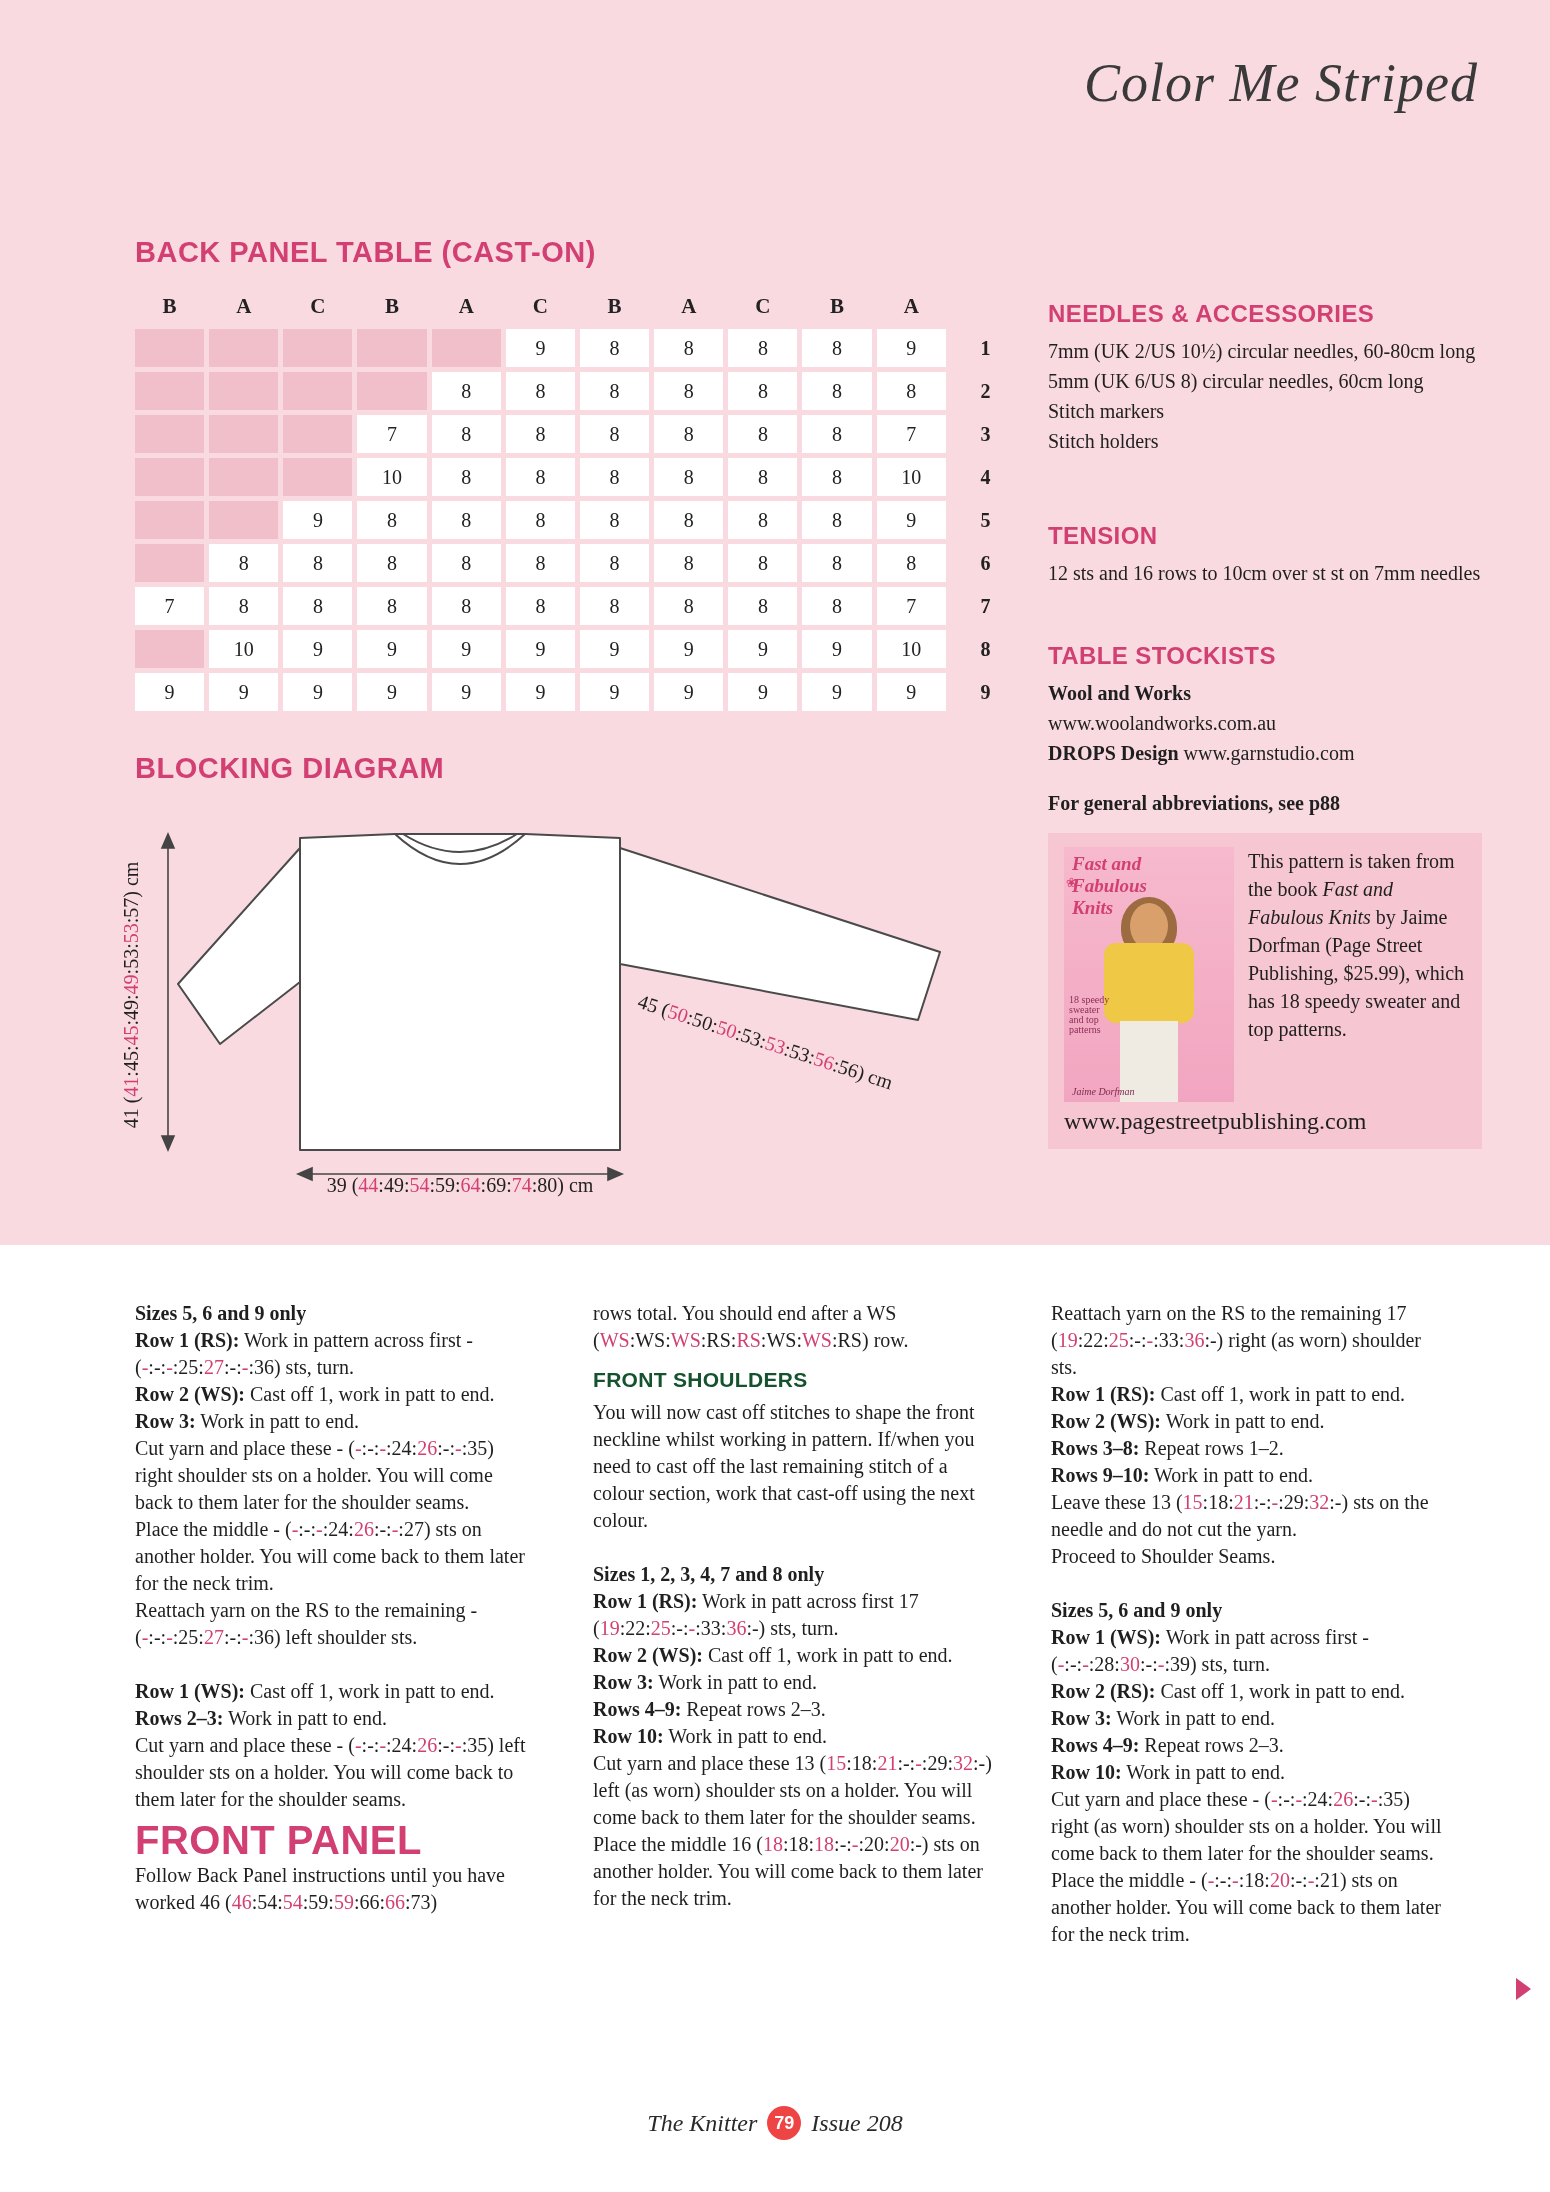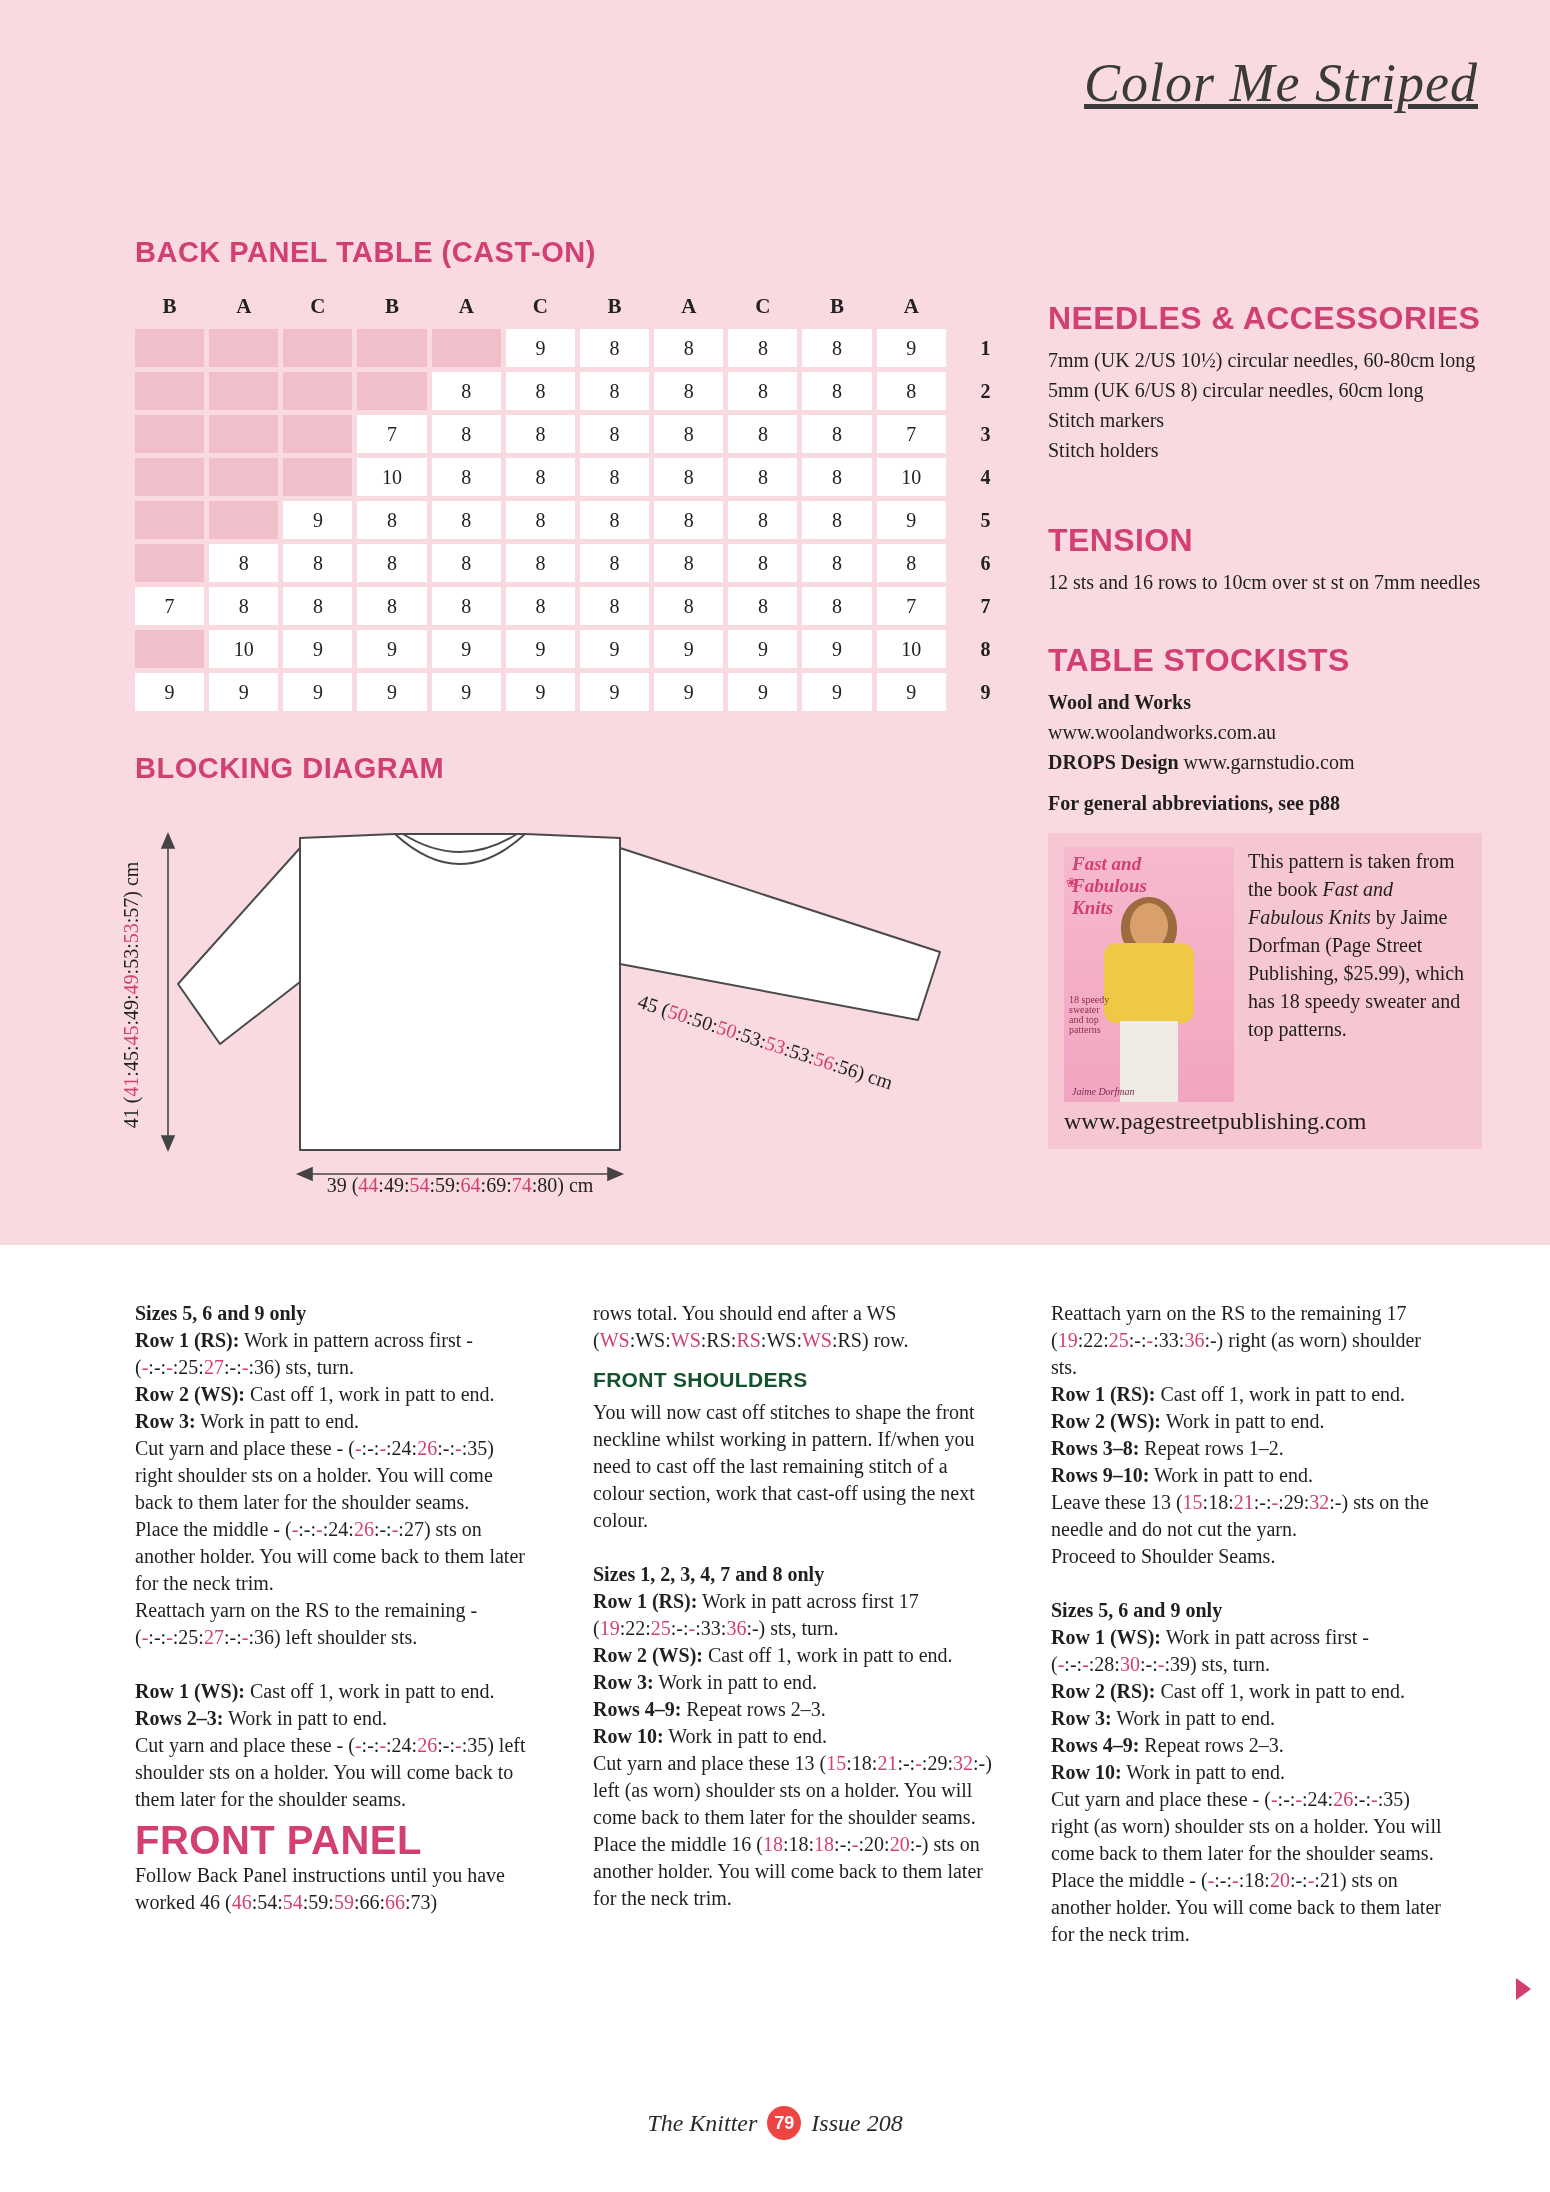--- a/index.html
+++ b/index.html
@@ -1,40 +1,40 @@
 <!DOCTYPE html>
 <html><head>
 <meta charset="utf-8">
 <style>
   * { box-sizing: border-box; margin: 0; padding: 0; }
   html,body { background:#ffffff; }
   body { font-family: "Liberation Serif", serif; color:#1f1f1f; }
   .page { position:relative; width:1550px; height:2192px; overflow:hidden; background:#ffffff; margin:0 auto; }
   .pink-bg { position:absolute; left:0; top:0; width:1550px; height:1245px; background:#f9dae0; }
 
-  .title { position:absolute; top:52px; right:72px; font-size:54px; font-weight:normal; font-style:italic; color:#3a3a3a; letter-spacing:1px;text-decoration:underline; }
+  .title { position:absolute; top:52px; right:72px; font-size:54px; font-weight:normal; font-style:italic; color:#3a3a3a; letter-spacing:1px; }
 
   .sec-head { position:absolute; font-family:"Liberation Sans", sans-serif; font-weight:bold; font-size:29px; color:#d23f72; letter-spacing:0.5px; }
   #table-head { left:135px; top:236px; }
   #diagram-head { left:135px; top:752px; }
 
   .bp-table { position:absolute; left:135px; top:288px; width:885px; display:grid; grid-template-columns:repeat(12,1fr); gap:5px; }
   .bp-table .th { height:36px; display:flex; align-items:center; justify-content:center; font-weight:bold; font-size:21px; color:#222; }
   .bp-table .td { height:38px; background:#ffffff; display:flex; align-items:center; justify-content:center; font-size:20px; color:#222; }
   .bp-table .td.blank { background:#f1bfca; }
   .bp-table .td.rowlabel { background:transparent; font-weight:bold; }
 
   .schematic { position:absolute; left:140px; top:812px; }
 
   .vlabel { position:absolute; left:131px; top:995px; transform:translate(-50%,-50%) rotate(-90deg); white-space:nowrap; font-size:20px; }
   .slabel { position:absolute; left:642px; top:990px; transform:rotate(18deg); transform-origin:left top; white-space:nowrap; font-size:20px; }
   .wlabel { position:absolute; left:460px; top:1174px; transform:translateX(-50%); white-space:nowrap; font-size:20px; }
 
   .side-sec { position:absolute; left:1048px; width:438px; }
-  .side-head { font-family:"Liberation Sans", sans-serif; font-weight:bold; font-size:32px; color:#d23f72; letter-spacing:0.4px; margin-bottom:8px; }
+  .side-head { font-family:"Liberation Sans", sans-serif; font-weight:bold; font-size:24px; color:#d23f72; letter-spacing:0.4px; margin-bottom:8px; }
   .side-body, .line { font-size:20px; line-height:30px; color:#1f1f1f; }
   .abbrev { position:absolute; left:1048px; top:792px; width:438px; font-weight:bold; font-size:20px; }
 
   .promo { position:absolute; left:1048px; top:833px; width:434px; background:#f6c6d2; padding:14px 16px; }
   .cover { float:left; width:170px; height:255px; margin:0 14px 6px 0; position:relative; background:linear-gradient(#f6b9cd,#f2a5c0); overflow:hidden; }
   .cover-title { position:absolute; top:6px; left:8px; font-style:italic; font-weight:bold; font-size:19px; line-height:22px; color:#d23f72; }
   .cover-flower { position:absolute; top:28px; left:2px; font-size:13px; color:#d23f72; }
   .fig-hair { position:absolute; top:50px; left:57px; width:56px; height:60px; border-radius:50% 50% 45% 45%; background:#9c6b3f; }
   .fig-head { position:absolute; top:56px; left:66px; width:38px; height:46px; border-radius:50%; background:#d9a06b; }
   .fig-sweater { position:absolute; top:96px; left:40px; width:90px; height:80px; border-radius:12px; background:#efc845; }

